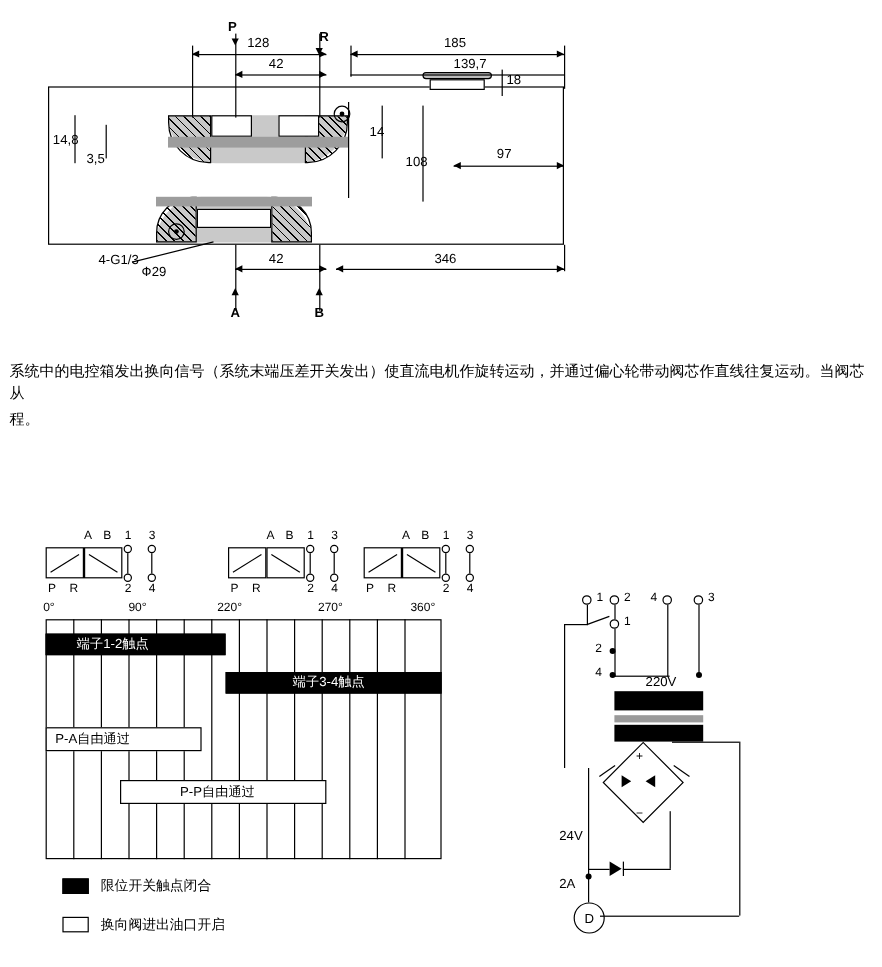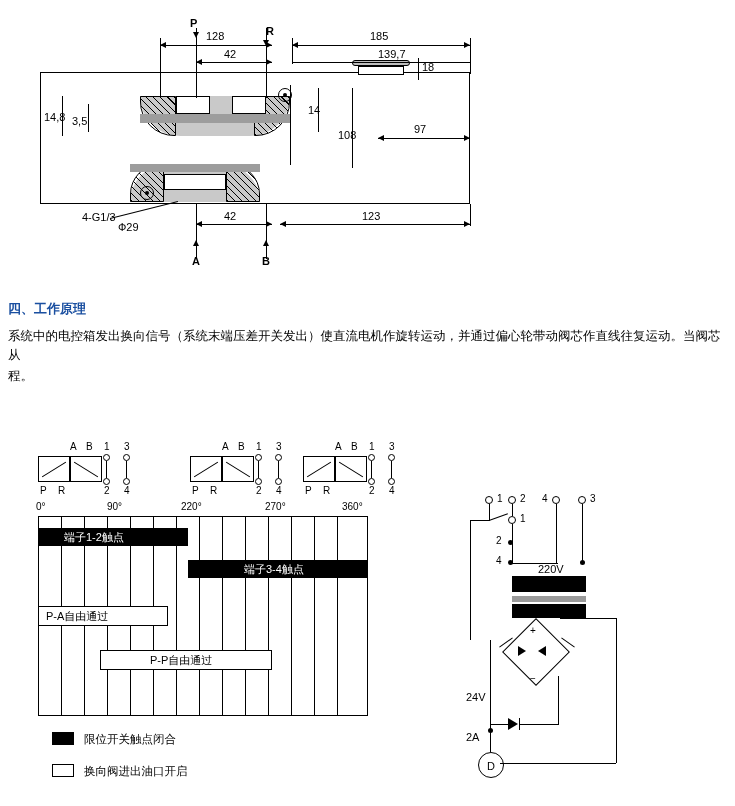--- a/index.html
+++ b/index.html
@@ -107,50 +107,49 @@
 
   <div class="ln vline" style="left:352px;top:88px;height:80px;"></div>
   <div class="lbl" style="left:338px;top:130px;">108</div>
 
   <div class="ln hline" style="left:378px;top:138px;width:92px;"></div>
   <div class="arrowL" style="left:378px;top:135px;"></div>
   <div class="arrowR" style="left:464px;top:135px;"></div>
   <div class="lbl" style="left:414px;top:124px;">97</div>
 
   <div class="lbl" style="left:44px;top:112px;">14,8</div>
-  <div class="lbl" style="left:72px;top:116px;">3,5</div>
+  <div class="lbl" style="left:72px;top:128px;">3,5</div>
   <div class="ln vline" style="left:62px;top:96px;height:40px;"></div>
   <div class="ln vline" style="left:88px;top:104px;height:28px;"></div>
 
   <div class="ln hline" style="left:196px;top:224px;width:76px;"></div>
   <div class="arrowL" style="left:196px;top:221px;"></div>
   <div class="arrowR" style="left:266px;top:221px;"></div>
   <div class="lbl" style="left:224px;top:211px;">42</div>
 
   <div class="ln hline" style="left:280px;top:224px;width:190px;"></div>
   <div class="arrowL" style="left:280px;top:221px;"></div>
   <div class="arrowR" style="left:464px;top:221px;"></div>
-  <div class="lbl" style="left:362px;top:211px;">123</div>
+  <div class="lbl" style="left:362px;top:211px;">346</div>
 
   <div class="ln vline" style="left:196px;top:204px;height:55px;"></div>
   <div class="ln vline" style="left:266px;top:204px;height:55px;"></div>
   <div class="ln vline" style="left:470px;top:204px;height:22px;"></div>
 
   <div class="arrowU" style="left:193px;top:240px;"></div>
   <div class="lbl" style="left:192px;top:256px;font-weight:bold;">A</div>
   <div class="arrowU" style="left:263px;top:240px;"></div>
   <div class="lbl" style="left:262px;top:256px;font-weight:bold;">B</div>
 
   <div class="ln hline" style="left:110px;top:218px;width:70px;transform:rotate(-14deg);transform-origin:left center;"></div>
   <div class="lbl" style="left:82px;top:212px;">4-G1/3</div>
   <div class="lbl" style="left:118px;top:222px;">Ф29</div>
 </div>
 
 <div id="textblock">
-  <div class="head">四、工作原理</div>
   <p>系统中的电控箱发出换向信号（系统末端压差开关发出）使直流电机作旋转运动，并通过偏心轮带动阀芯作直线往复运动。当阀芯从</p>
   <p>程。</p>
 </div>
 
 <div id="bottom">
 
   <div>
     <div class="lblsm" style="left:70px;top:12px;">A</div>
     <div class="lblsm" style="left:86px;top:12px;">B</div>
     <div class="lblsm" style="left:104px;top:12px;">1</div>

